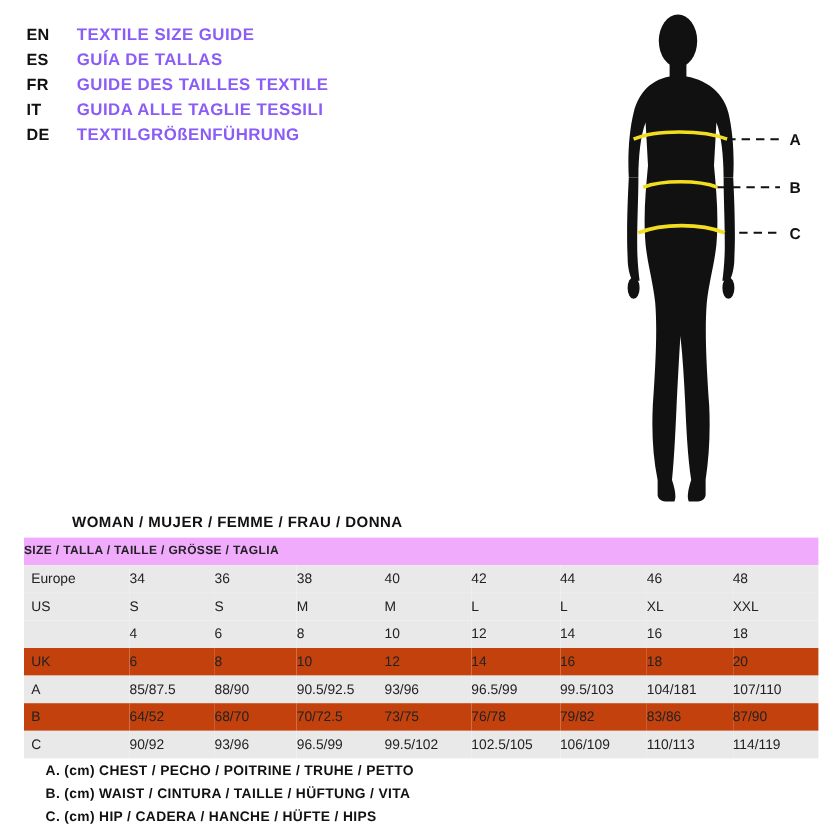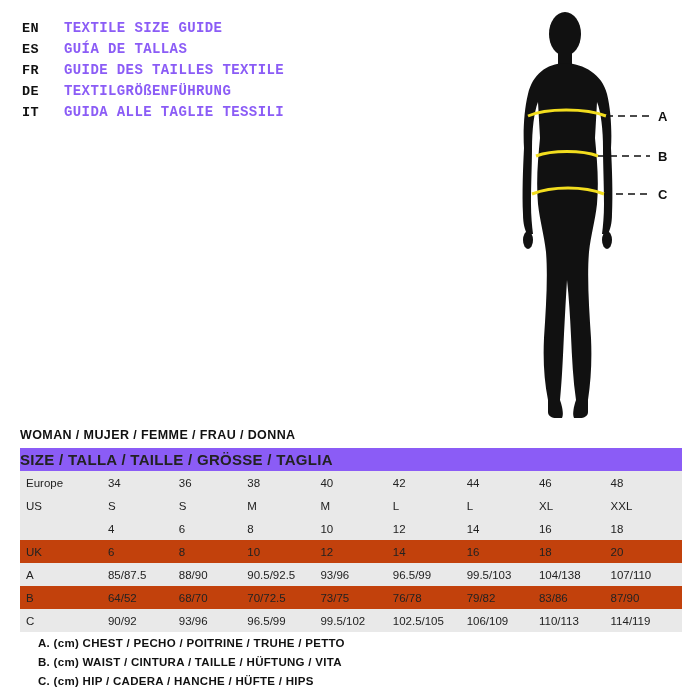--- a/index.html
+++ b/index.html
@@ -21,21 +21,20 @@
     position: absolute;
     top: 20px;
     left: 22px;
     width: 470px;
   }
   .lang-row {
     display: flex;
     align-items: baseline;
     height: 21px;
     letter-spacing: 0.3px;
-    font-family: Liberation Mono, monospace;
   }
   .lang-code {
     width: 42px;
     font-size: 13.5px;
     font-weight: bold;
     color: #111;
   }
   .lang-title {
     font-size: 14px;
     font-weight: bold;
@@ -59,37 +58,38 @@
     top: 428px;
     left: 20px;
     width: 662px;
   }
   .woman-label {
     font-size: 12.5px;
     font-weight: bold;
     letter-spacing: 0.4px;
     padding-bottom: 6px;
     color: #111;
+    margin-left: 40px;
   }
   table.size-table {
     border-collapse: collapse;
     width: 662px;
     font-size: 11.5px;
   }
   table.size-table td {
     padding: 3px 0 3px 0;
     height: 17px;
     color: #222;
   }
   .row-head td {
-    background: #8b5cf6;
+    background: #f0abfc;
     font-weight: bold;
     letter-spacing: 0.3px;
     padding-left: 6px;
-    font-size: 15px;
+    font-size: 10px;
   }
   .row-shade td { background: #e9e9e9; }
   .row-plain td { background: #c2410c; }
   .col-label {
     width: 96px;
     padding-left: 6px !important;
     text-align: left;
     margin-top: 32px;
   }
   .cell { text-align: left; width: 81px; }
@@ -127,26 +127,26 @@
   </div>
   <div class="lang-row">
     <span class="lang-code">ES</span>
     <span class="lang-title">GUÍA DE TALLAS</span>
   </div>
   <div class="lang-row">
     <span class="lang-code">FR</span>
     <span class="lang-title">GUIDE DES TAILLES TEXTILE</span>
   </div>
   <div class="lang-row">
+    <span class="lang-code">IT</span>
+    <span class="lang-title">GUIDA ALLE TAGLIE TESSILI</span>
+  </div>
+  <div class="lang-row">
     <span class="lang-code">DE</span>
     <span class="lang-title">TEXTILGRÖßENFÜHRUNG</span>
-  </div>
-  <div class="lang-row">
-    <span class="lang-code">IT</span>
-    <span class="lang-title">GUIDA ALLE TAGLIE TESSILI</span>
   </div>
 </div>
 
 <div class="figure-wrap">
   <svg width="230" height="420" viewBox="0 0 230 420" xmlns="http://www.w3.org/2000/svg">
     <g>
 
       <ellipse cx="95" cy="26" rx="16" ry="22" fill="#111"></ellipse>
 
       <rect x="88" y="44" width="14" height="14" fill="#111"></rect>
@@ -263,21 +263,21 @@
       </tr>
 
       <tr class="row-shade">
         <td class="col-label">A</td>
         <td class="cell">85/87.5</td>
         <td class="cell">88/90</td>
         <td class="cell">90.5/92.5</td>
         <td class="cell">93/96</td>
         <td class="cell">96.5/99</td>
         <td class="cell">99.5/103</td>
-        <td class="cell">104/138</td>
+        <td class="cell">104/181</td>
         <td class="cell">107/110</td>
       </tr>
 
       <tr class="row-plain">
         <td class="col-label">B</td>
         <td class="cell">64/52</td>
         <td class="cell">68/70</td>
         <td class="cell">70/72.5</td>
         <td class="cell">73/75</td>
         <td class="cell">76/78</td>

